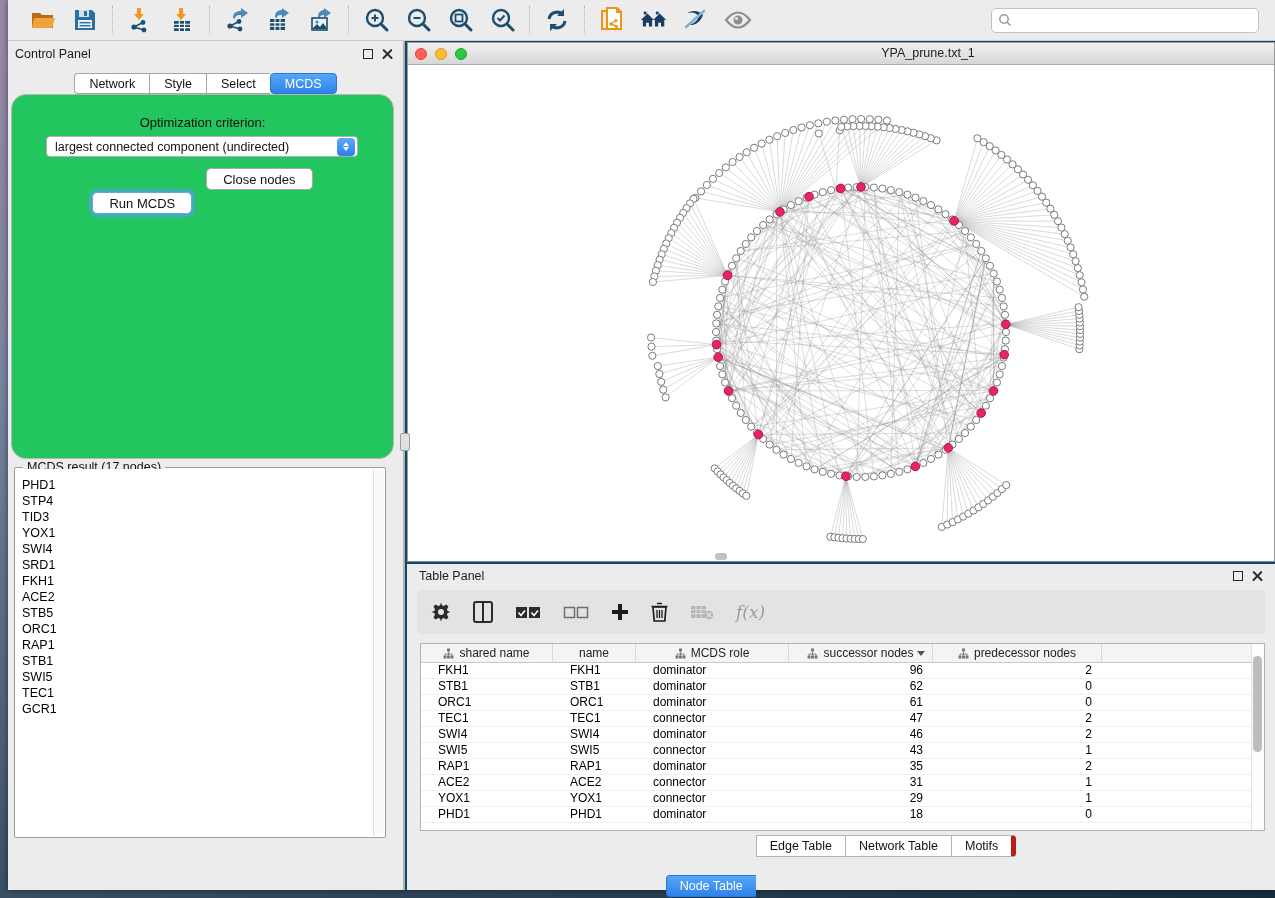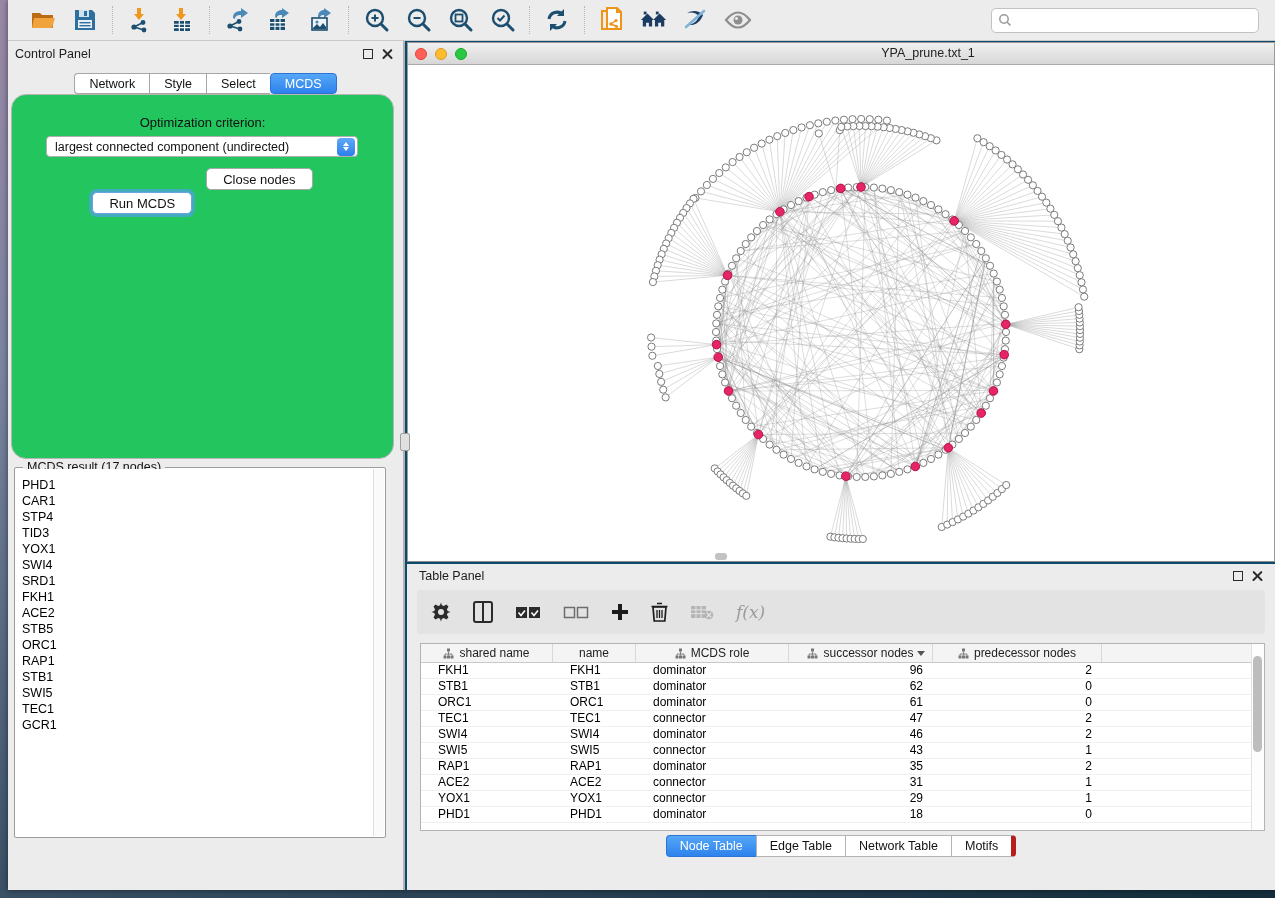--- a/index.html
+++ b/index.html
@@ -80,21 +80,21 @@
   .th { display:flex; align-items:center; justify-content:center; gap:5px; border-right:1px solid #d8d8d8; font-size:12px; color:#222; position:relative; flex:none; }
   .th .sort { width:0;height:0;border-left:4px solid transparent;border-right:4px solid transparent;border-top:5px solid #555; position:absolute; right:7px; }
   .trow { display:flex; height:16px; border-bottom:1px solid #f0f0f0; }
   .td { font-size:12px; color:#000; white-space:nowrap; overflow:hidden; flex:none; line-height:15px; }
   .td.left { padding-left:17px; text-align:left; }
   .td.right { padding-right:10px; text-align:right; }
   .tp-vscroll { position:absolute; top:0; right:0; bottom:0; width:13px; background:#fdfdfd; border-left:1px solid #e2e2e2; }
   .tp-vthumb { position:absolute; top:12px; right:2px; width:9px; height:96px; background:#bdbdbd; border-radius:5px; }
   .tp-tabs { position:absolute; left:0; top:271px; width:100%; display:flex; justify-content:center; }
   .tp-tab { height:22px; padding:0 13px; background:#fff; border:1px solid #b3b3b3; border-right:none; display:flex; align-items:center; font-size:12.5px; color:#111; }
-  .tp-tab:first-child { border-radius:4px 0 0 4px; }
+  .tp-tab:first-child { border-radius:4px 0 0 4px;margin-top:40px; }
   .tp-tab:last-child { border-right:5px solid #b91c1c; border-radius:0 4px 4px 0; }
   .tp-tab.selected { background:linear-gradient(#55a7f7,#2e82ec); border-color:#2e74d4; color:#fff; }
 
   
   .statusbar { height:32px; flex:none; background:#ececec; border-top:1px solid #d2d2d2; display:flex; align-items:center; padding:0 12px; }
   .status-list-btn { width:26px; height:23px; background:#f6f6f6; border:1px solid #ababab; border-radius:2px; display:flex; align-items:center; justify-content:center; }
   .memory-btn { margin-left:auto; height:23px; background:#fdfdfd; border:1px solid #b0b0b0; border-radius:4px; display:flex; align-items:center; gap:5px; padding:0 9px; font-size:12px; color:#111; }
   .mem-dot { width:10px; height:10px; border-radius:50%; background:#1ea73c; border:1px solid #158330; }
 </style>
 </head>
@@ -278,21 +278,20 @@
         <div class="btn-row">
           <div class="pushbtn focused">Run MCDS</div>
           <div class="pushbtn">Close nodes</div>
         </div>
       </div>
 
       <div class="mcds-group">
         <div class="mcds-legend">MCDS result (17 nodes)</div>
         <div class="mcds-list" id="mcds-list">
             <div class="mcds-item">PHD1</div>
-            <div class="mcds-item">CAR1</div>
             <div class="mcds-item">STP4</div>
             <div class="mcds-item">TID3</div>
             <div class="mcds-item">YOX1</div>
             <div class="mcds-item">SWI4</div>
             <div class="mcds-item">SRD1</div>
             <div class="mcds-item">FKH1</div>
             <div class="mcds-item">ACE2</div>
             <div class="mcds-item">STB5</div>
             <div class="mcds-item">ORC1</div>
             <div class="mcds-item">RAP1</div>

